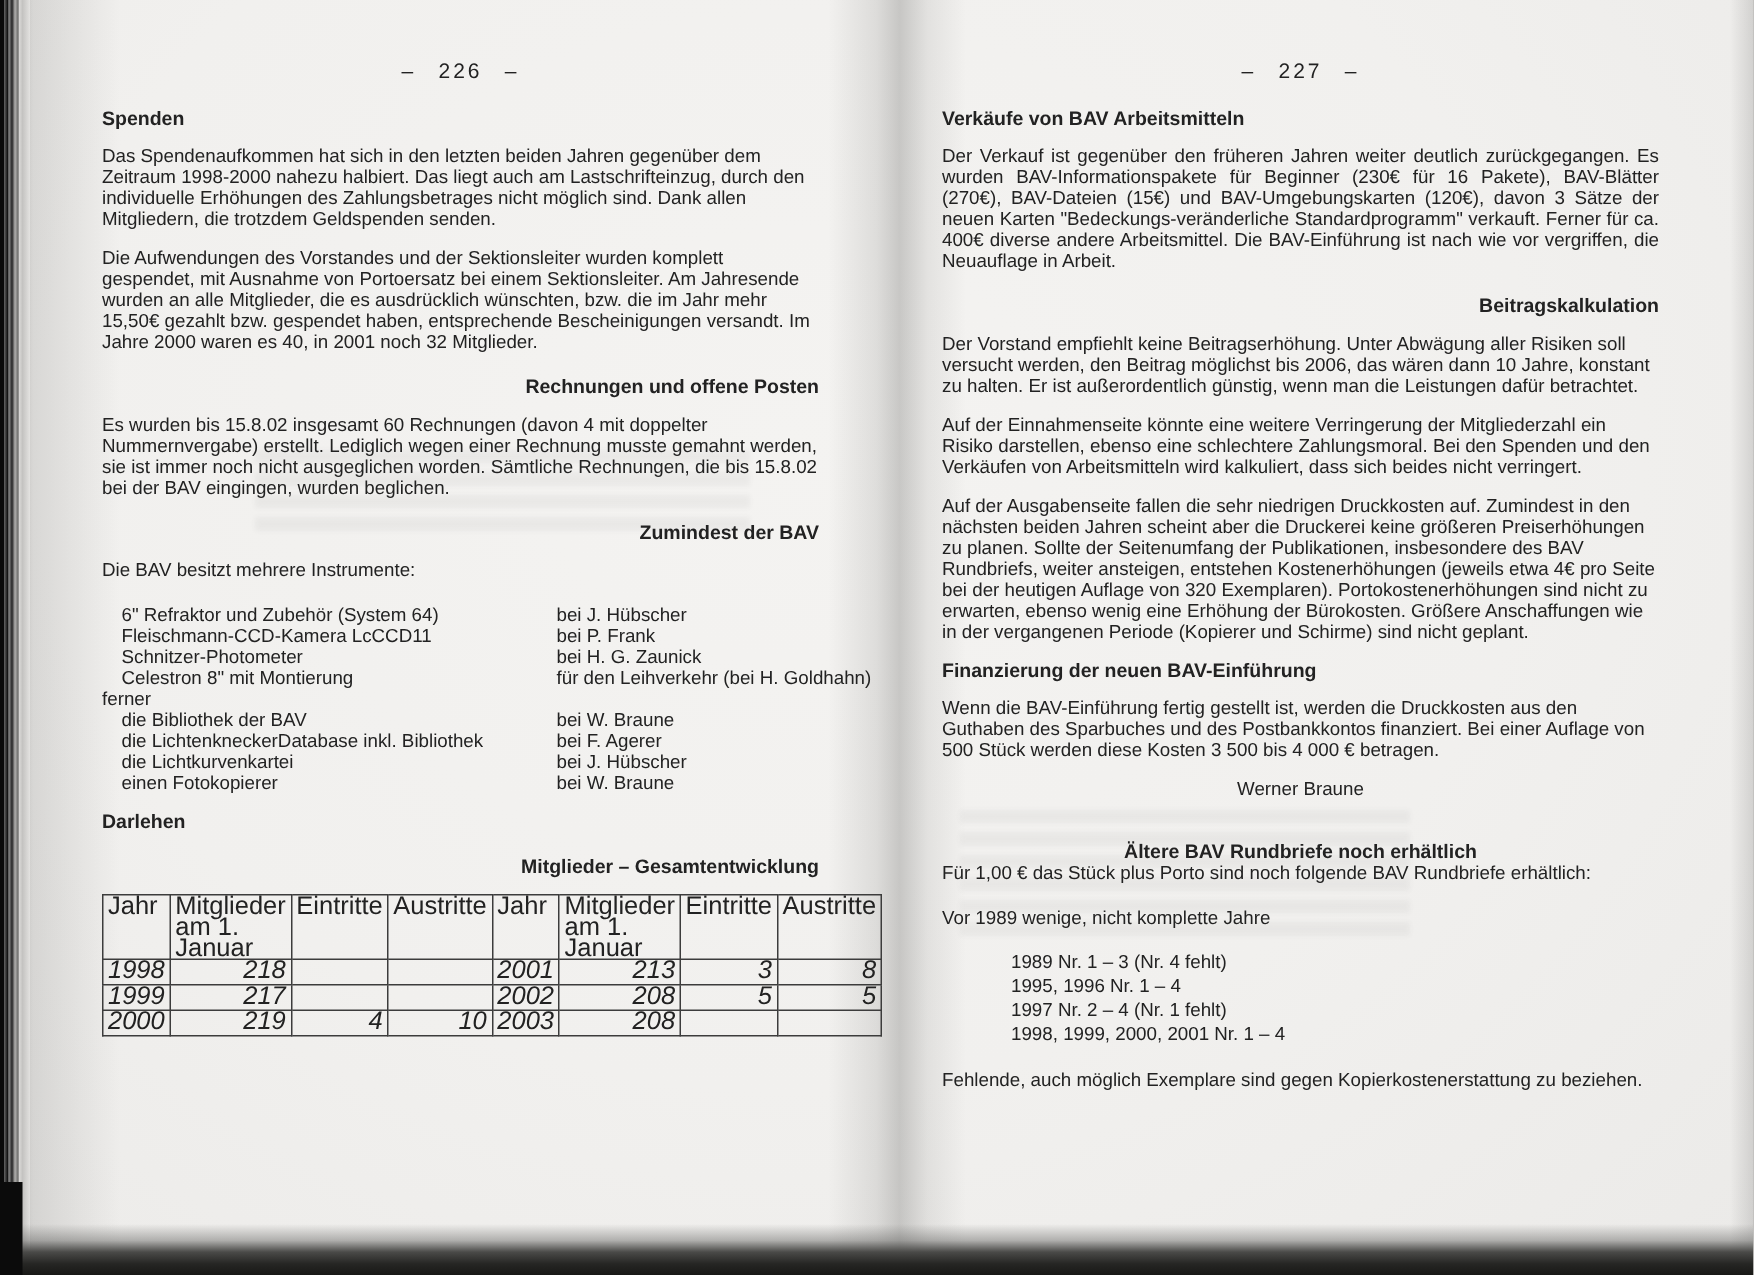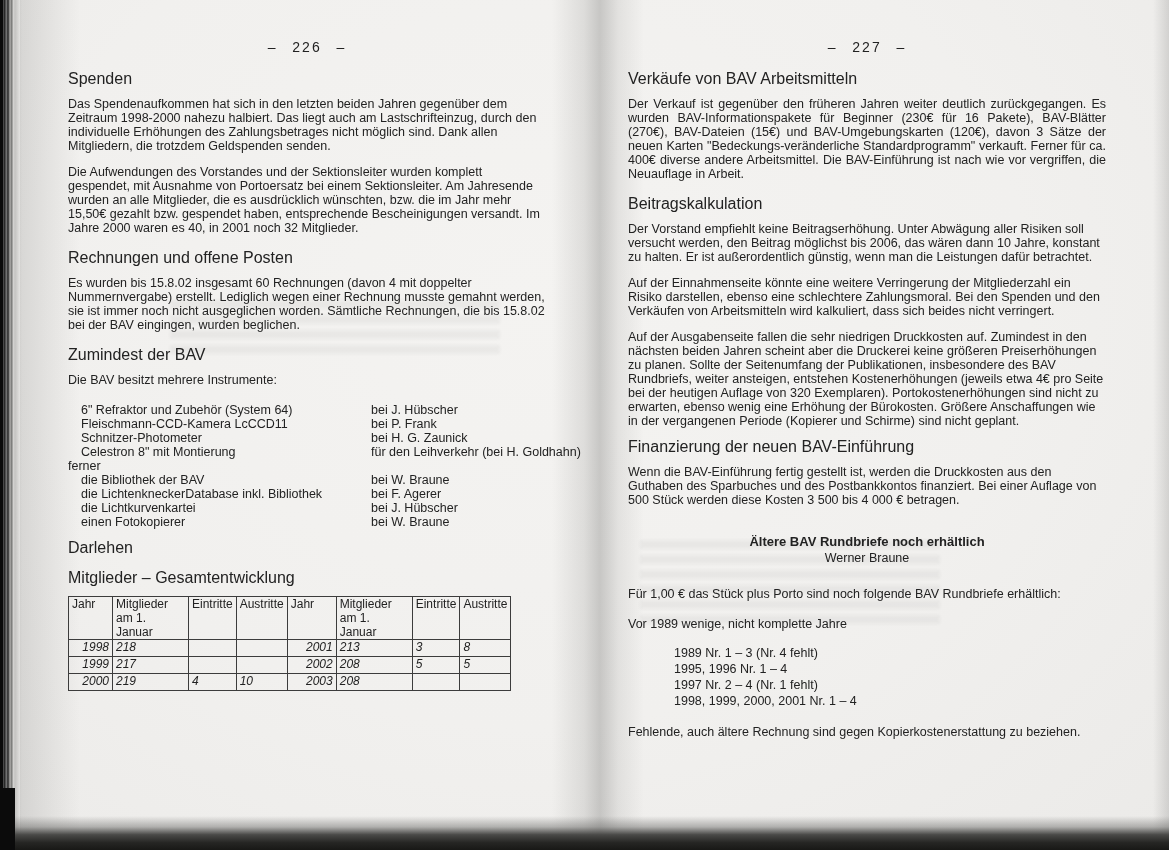--- a/index.html
+++ b/index.html
@@ -20,38 +20,38 @@
   .bottom-band{position:absolute;left:0;bottom:0;width:100%;height:34px;z-index:4;
     background:linear-gradient(180deg,rgba(90,90,88,0) 0%,rgba(100,100,98,0.45) 32%,#4a4a48 55%,#262624 78%,#181816 100%);}
   .bottom-left-block{position:absolute;left:0;bottom:0;width:15px;height:62px;z-index:5;background:#0b0b0b;}
   .ghost{position:absolute;z-index:1;opacity:0.05;filter:blur(1.6px);
     background:repeating-linear-gradient(180deg,#4a4a4a 0 9px,rgba(0,0,0,0) 9px 15px);}
   
   .page{position:absolute;top:40px;width:478px;z-index:2;font-size:12.5px;line-height:14px;}
   #page-left{left:68px;}
   #page-right{left:628px;}
   .pagenum{text-align:center;font-size:14px;letter-spacing:2px;word-spacing:9px;margin:0 0 18px 0;}
-  h3{font-size:16px;line-height:14px;margin:0 0 11px 0;font-weight:normal;}
+  h3{font-size:13px;line-height:14px;margin:0 0 11px 0;font-weight:bold;}
   p{margin:0 0 12px 0;}
   .just{text-align:justify;}
-  .mt16{margin-top:16px;}
+  .mt16{margin-top:16px;text-align:right;}
   .mt28{}
   
   .inv{margin:4px 0 12px 0;}
   .inv-row{display:flex;}
   .inv-item{width:256px;padding-left:13px;white-space:nowrap;flex:0 0 auto;box-sizing:border-box;}
   .inv-row.plain .inv-item{padding-left:0;}
   .inv-holder{white-space:nowrap;padding-left:47px;}
   
-  table.members{border-collapse:collapse;margin-top:2px;font-size:12px;line-height:14px;}
+  table.members{border-collapse:collapse;margin-top:2px;font-size:17px;line-height:14px;}
   table.members th,table.members td{border:1px solid #3c3c3c;padding:0 3px;font-weight:normal;vertical-align:top;}
   table.members th{text-align:left;height:30px;}
   table.members td{height:16px;font-style:italic;}
   th.c-year,td.c-year{text-align:right;padding-right:5px;}
-  td.c-num{text-align:left;}
+  td.c-num{text-align:right;}
   
   .center{text-align:center;}
   .rb-title{font-weight:bold;font-size:13px;margin:28px 0 0 0;}
   .rb-author{margin:2px 0 22px 0;}
   .rb-list{margin:14px 0 16px 46px;line-height:16px;}
 </style>
 </head>
 <body>
 
 <div id="scan">
@@ -182,32 +182,32 @@
     <p class="just">Der Verkauf ist gegenüber den früheren Jahren weiter deutlich zurückgegangen. Es wurden BAV-Informationspakete für Beginner (230€ für 16 Pakete), BAV-Blätter (270€), BAV-Dateien (15€) und BAV-Umgebungskarten (120€), davon 3 Sätze der neuen Karten "Bedeckungs-veränderliche Standardprogramm" verkauft. Ferner für ca. 400€ diverse andere Arbeitsmittel. Die BAV-Einführung ist nach wie vor vergriffen, die Neuauflage in Arbeit.</p>
 
     <h3 class="mt16">Beitragskalkulation</h3>
     <p>Der Vorstand empfiehlt keine Beitragserhöhung. Unter Abwägung aller Risiken soll versucht werden, den Beitrag möglichst bis 2006, das wären dann 10 Jahre, konstant zu halten. Er ist außerordentlich günstig, wenn man die Leistungen dafür betrachtet.</p>
     <p>Auf der Einnahmenseite könnte eine weitere Verringerung der Mitgliederzahl ein Risiko darstellen, ebenso eine schlechtere Zahlungsmoral. Bei den Spenden und den Verkäufen von Arbeitsmitteln wird kalkuliert, dass sich beides nicht verringert.</p>
     <p>Auf der Ausgabenseite fallen die sehr niedrigen Druckkosten auf. Zumindest in den nächsten beiden Jahren scheint aber die Druckerei keine größeren Preiserhöhungen zu planen. Sollte der Seitenumfang der Publikationen, insbesondere des BAV Rundbriefs, weiter ansteigen, entstehen Kostenerhöhungen (jeweils etwa 4€ pro Seite bei der heutigen Auflage von 320 Exemplaren). Portokostenerhöhungen sind nicht zu erwarten, ebenso wenig eine Erhöhung der Bürokosten. Größere Anschaffungen wie in der vergangenen Periode (Kopierer und Schirme) sind nicht geplant.</p>
 
     <h3 class="mt28">Finanzierung der neuen BAV-Einführung</h3>
     <p>Wenn die BAV-Einführung fertig gestellt ist, werden die Druckkosten aus den Guthaben des Sparbuches und des Postbankkontos finanziert. Bei einer Auflage von 500 Stück werden diese Kosten 3 500 bis 4 000 € betragen.</p>
 
+    <div class="center rb-author">Werner Braune</div>
     <div class="center rb-title">Ältere BAV Rundbriefe noch erhältlich</div>
-    <div class="center rb-author">Werner Braune</div>
 
     <p>Für 1,00 € das Stück plus Porto sind noch folgende BAV Rundbriefe erhältlich:</p>
     <p style="margin-top:16px;">Vor 1989 wenige, nicht komplette Jahre</p>
 
     <div class="rb-list">
       <div>1989 Nr. 1 – 3 (Nr. 4 fehlt)</div>
       <div>1995, 1996 Nr. 1 – 4</div>
       <div>1997 Nr. 2 – 4 (Nr. 1 fehlt)</div>
       <div>1998, 1999, 2000, 2001 Nr. 1 – 4</div>
     </div>
 
-    <p style="margin-top:16px;">Fehlende, auch ältere Rechnung sind gegen Kopierkostenerstattung zu beziehen.</p>
+    <p style="margin-top:16px;">Fehlende, auch möglich Exemplare sind gegen Kopierkostenerstattung zu beziehen.</p>
   </div>
 
   <div class="spine"></div>
   <div class="bottom-band"></div>
   <div class="bottom-left-block"></div>
 </div>
 
 </body></html>

